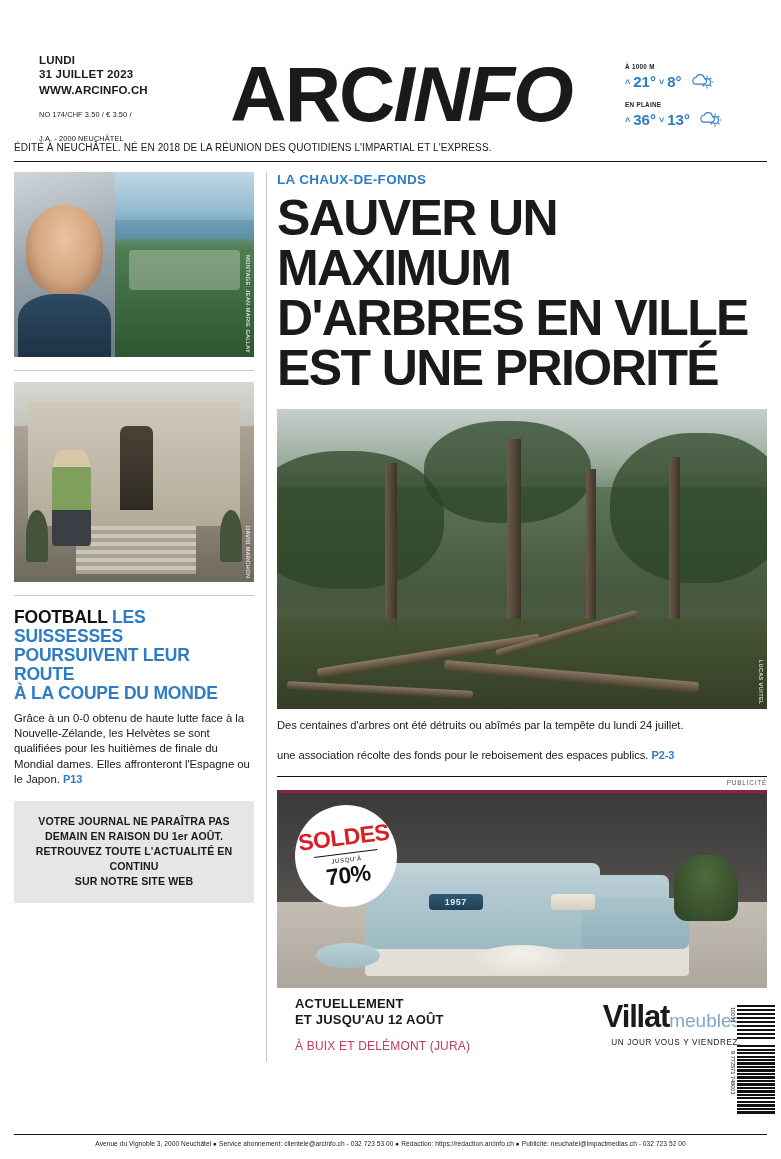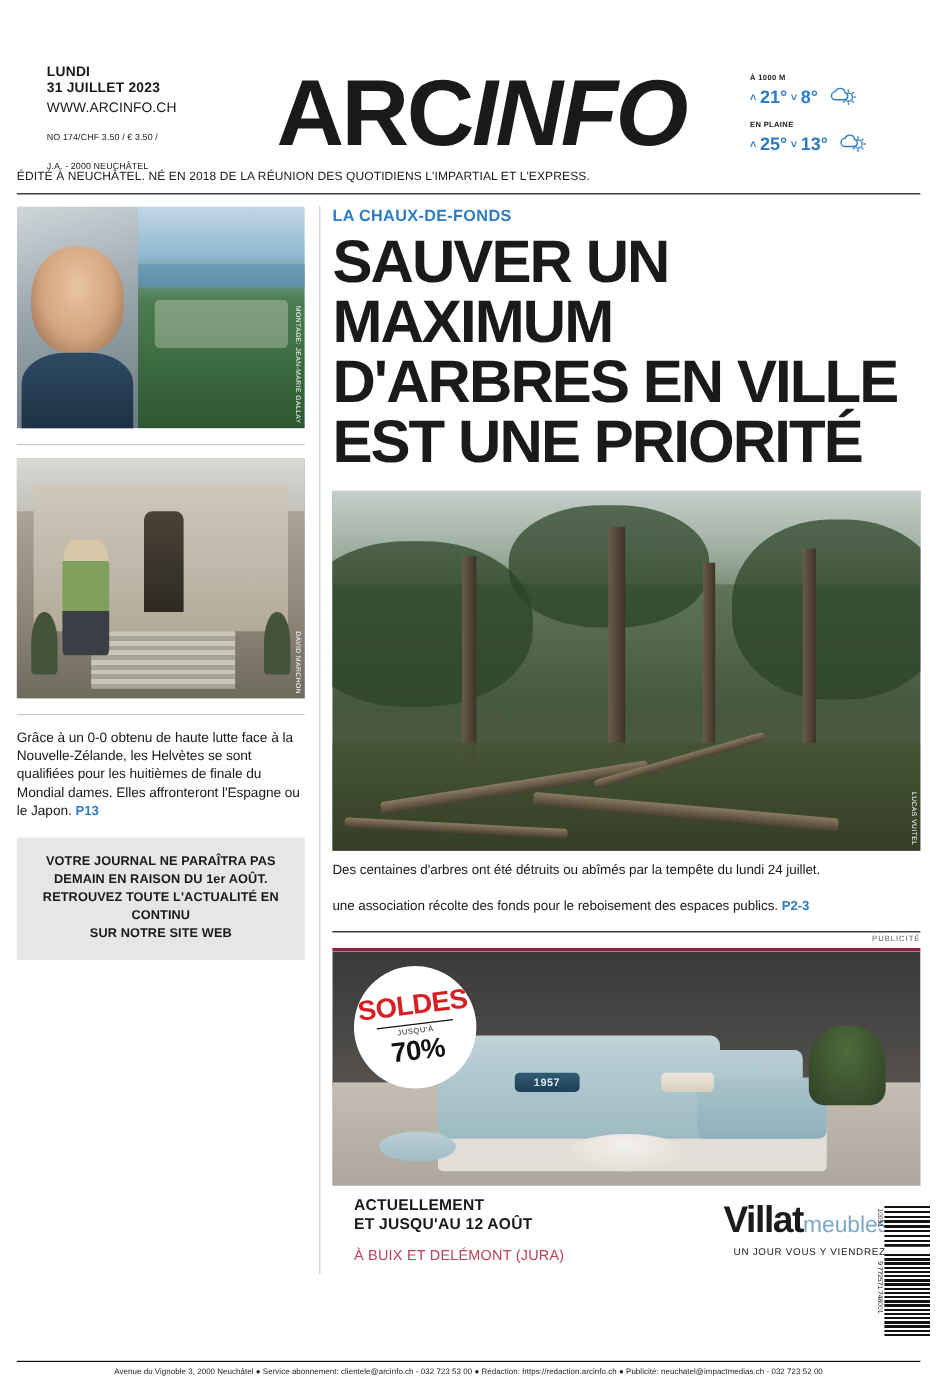--- a/index.html
+++ b/index.html
@@ -10,21 +10,21 @@
     color: #1a1a1a;
     overflow: hidden;
     position: relative;
   }
   .page { width: 781px; height: 1159px; position: relative; padding: 0 14px; }
 
   
   .masthead { display: flex; align-items: center; padding-top: 48px; height: 140px; margin-left: 25px; }
   .mh-left { width: 140px; padding-top: 10px; }
   .mh-date { font-size: 11.5px; font-weight: bold; letter-spacing: 0.2px; line-height: 13.5px; }
-  .mh-web { font-size: 11.5px; font-weight: 400; margin-top: 3px; letter-spacing: 0.1px; }
+  .mh-web { font-size: 11.5px; font-weight: 700; margin-top: 3px; letter-spacing: 0.1px; }
   .mh-issue { font-size: 7.4px; line-height: 10px; margin-top: 14px; letter-spacing: 0.1px; }
   .mh-logo {
     flex: 1; text-align: center; position: relative;
     font-family: "Liberation Sans", sans-serif;
     line-height: 1;
   }
   .logo-text { font-size: 78px; font-weight: bold; letter-spacing: -2px; display: inline-block; padding-left: 6px; }
   .logo-text .arc { font-style: normal; }
   .logo-text .info { font-style: italic; font-weight: bold; }
   .mh-right { width: 150px; padding-top: 14px; padding-left: 8px; }
@@ -224,21 +224,21 @@
               </g>
               <path d="M4 9.5a3.2 3.2 0 0 1 3.2-3.2 4.2 4.2 0 0 1 8.1 1.1 2.9 2.9 0 0 1-.6 5.7H6.4A2.9 2.9 0 0 1 4 9.5z" fill="#ffffff" stroke="#2e7cc4" stroke-width="1.1"></path>
             </svg>
           </span>
         </div>
       </div>
       <div class="wx-block">
         <div class="wx-label">EN PLAINE</div>
         <div class="wx-row">
           <span class="arrow">˄</span>
-          <span>25°</span>
+          <span>36°</span>
           <span class="arrow">˅</span>
           <span>13°</span>
           <span class="wx-ico">
             <svg width="26" height="18" viewBox="0 0 26 18">
               <g stroke="#2e7cc4" stroke-width="1.1" fill="none">
                 <circle cx="18" cy="11" r="3.4"></circle>
                 <path d="M18 4.6v2M18 15.4v2M11.6 11h2M22.4 11h2M13.6 6.6l1.4 1.4M21 14l1.4 1.4M22.4 6.6L21 8M15 14l-1.4 1.4"></path>
               </g>
               <path d="M4 9.5a3.2 3.2 0 0 1 3.2-3.2 4.2 4.2 0 0 1 8.1 1.1 2.9 2.9 0 0 1-.6 5.7H6.4A2.9 2.9 0 0 1 4 9.5z" fill="#ffffff" stroke="#2e7cc4" stroke-width="1.1"></path>
             </svg>
@@ -272,20 +272,26 @@
         <div class="person"></div>
         <div class="shrubL"></div>
         <div class="shrubR"></div>
         <span class="credit" style="right:3px; bottom:4px;">DAVID MARCHON</span>
       </div>
 
 
       <div class="divider"></div>
 
       <div class="fb-wrap">
+        <div class="fb-head">
+          <span class="sport">FOOTBALL</span>
+          <span class="blue">LES SUISSESSES</span><br>
+          <span class="blue">POURSUIVENT LEUR ROUTE</span><br>
+          <span class="blue">À LA COUPE DU MONDE</span>
+        </div>
         <div class="fb-body">
           <span>Grâce à un 0-0 obtenu de haute lutte</span>
           <span>face à la Nouvelle-Zélande, les Helvètes</span>
           <span>se sont qualifiées pour les huitièmes</span>
           <span>de finale du Mondial dames. Elles</span>
           <span>affronteront l'Espagne ou le Japon.</span>
           <span class="pref">P13</span>
         </div>
       </div>
 

